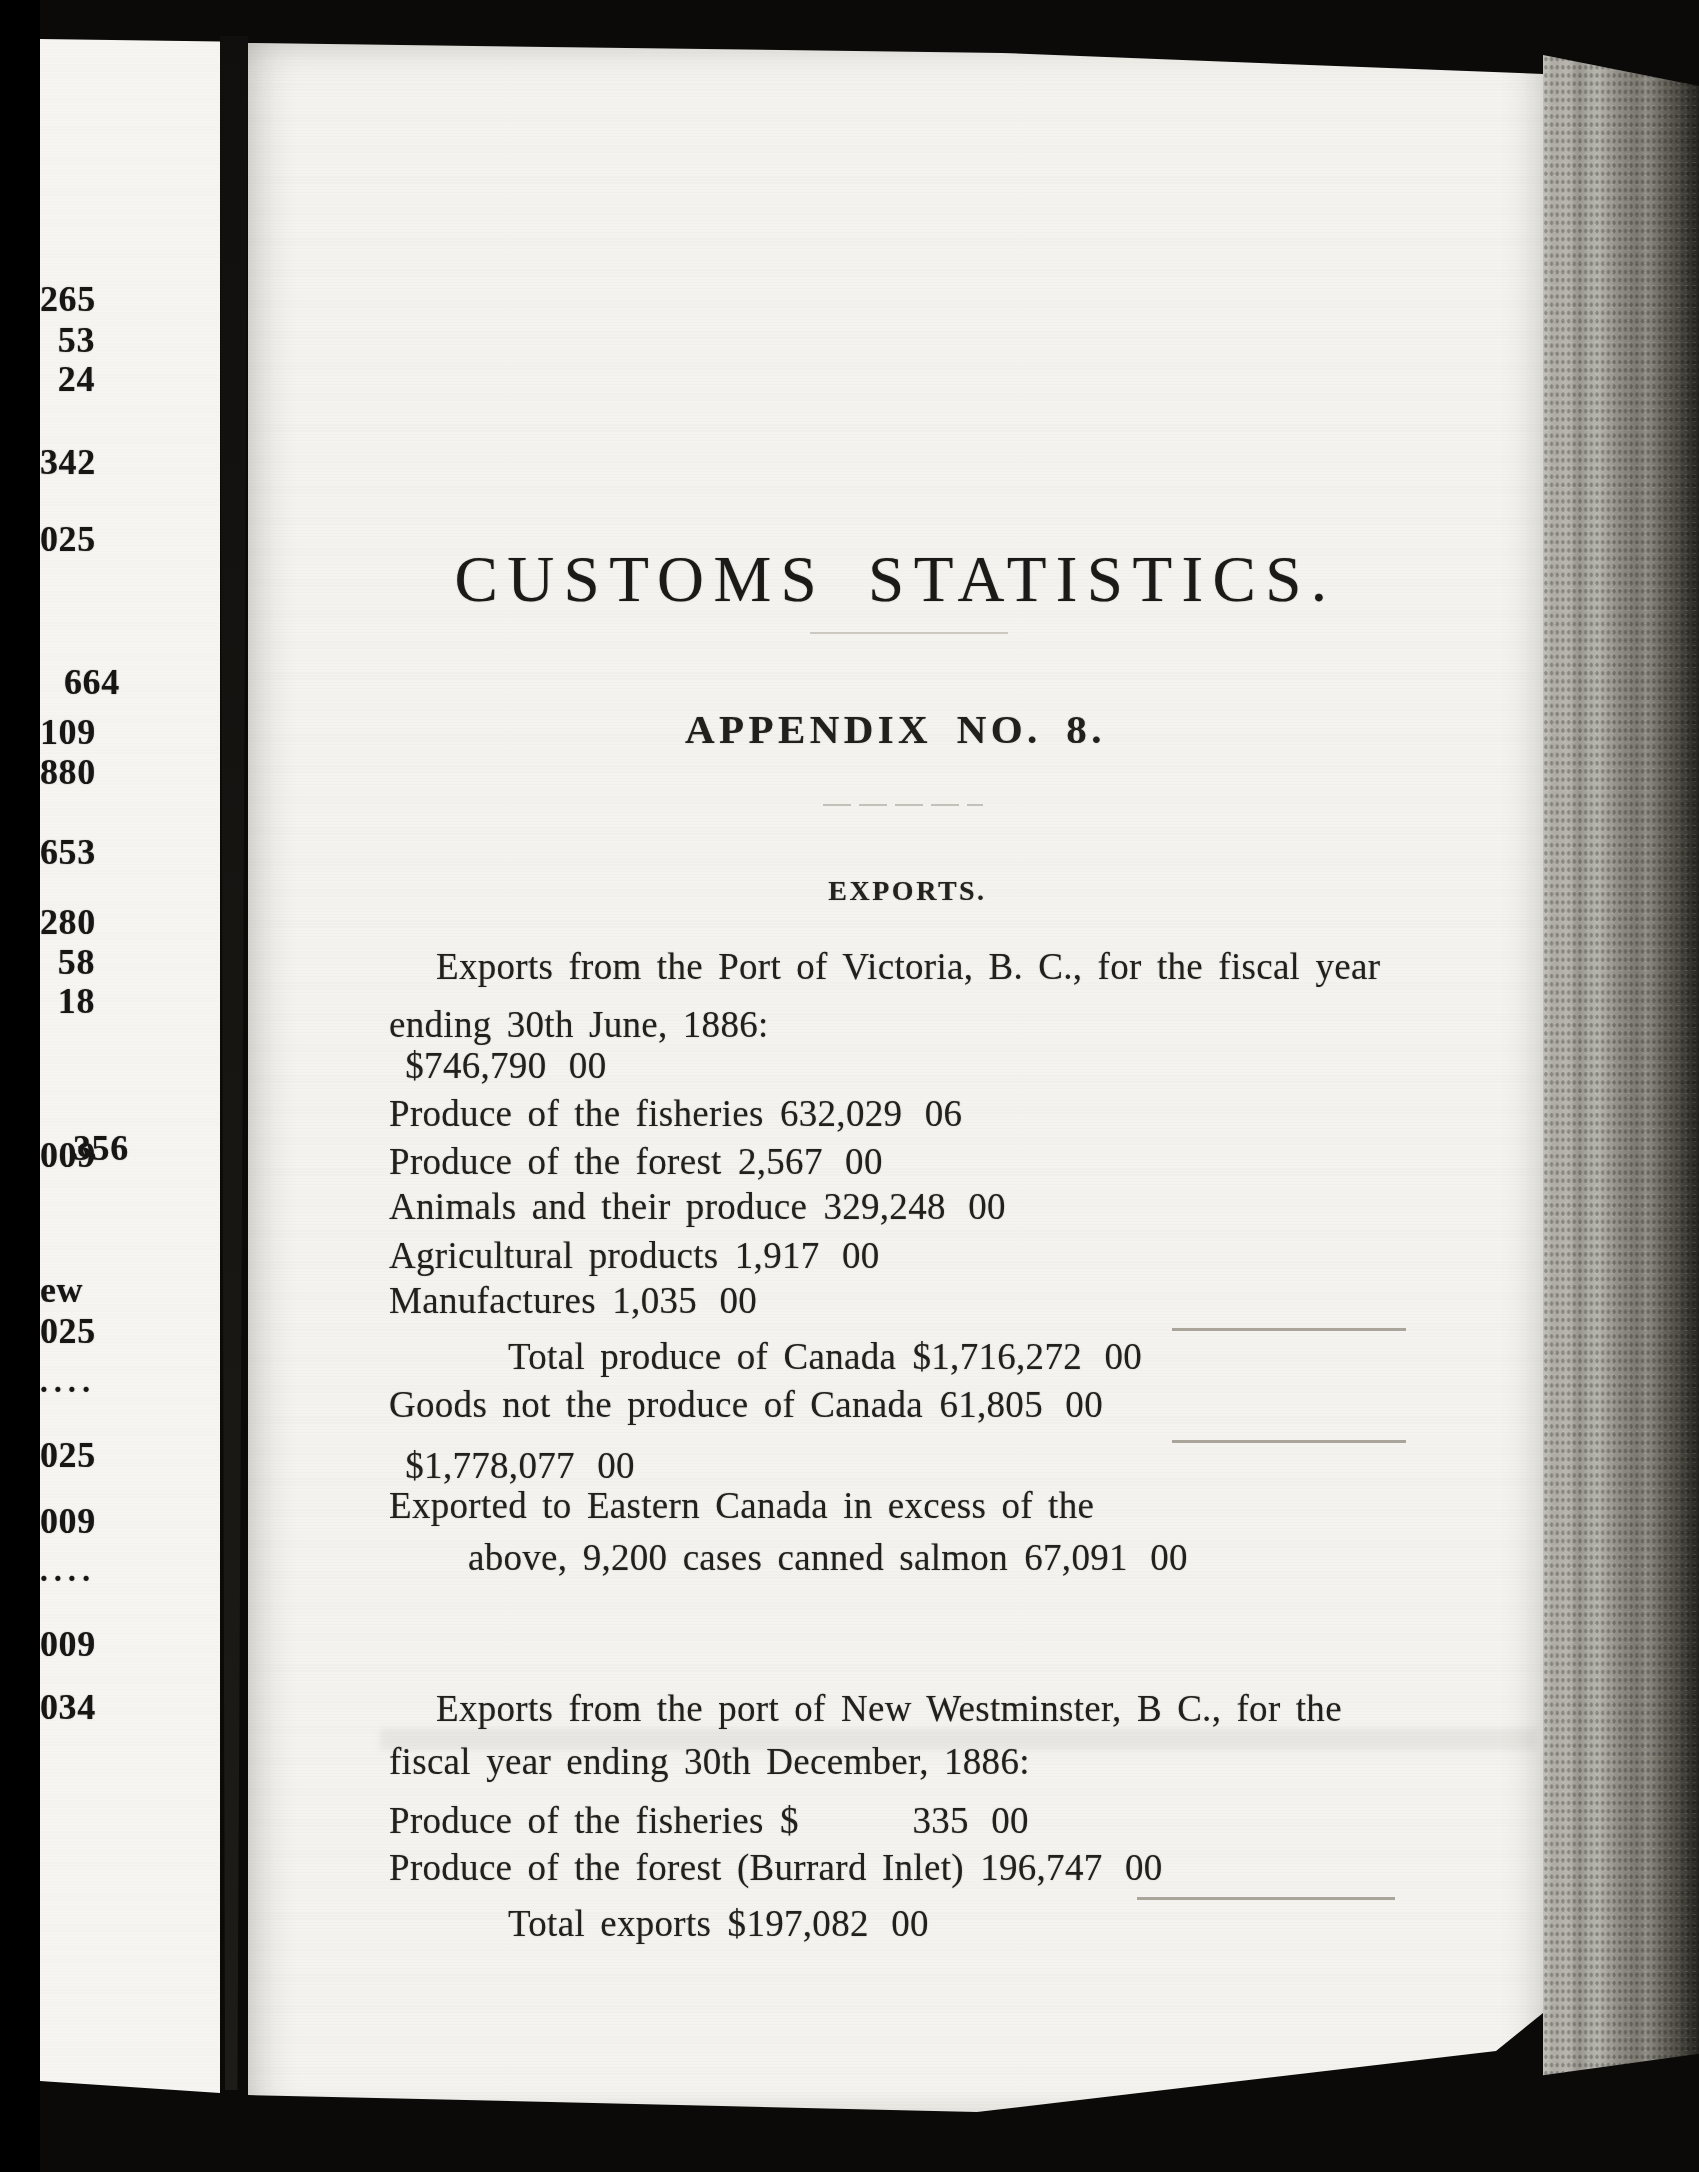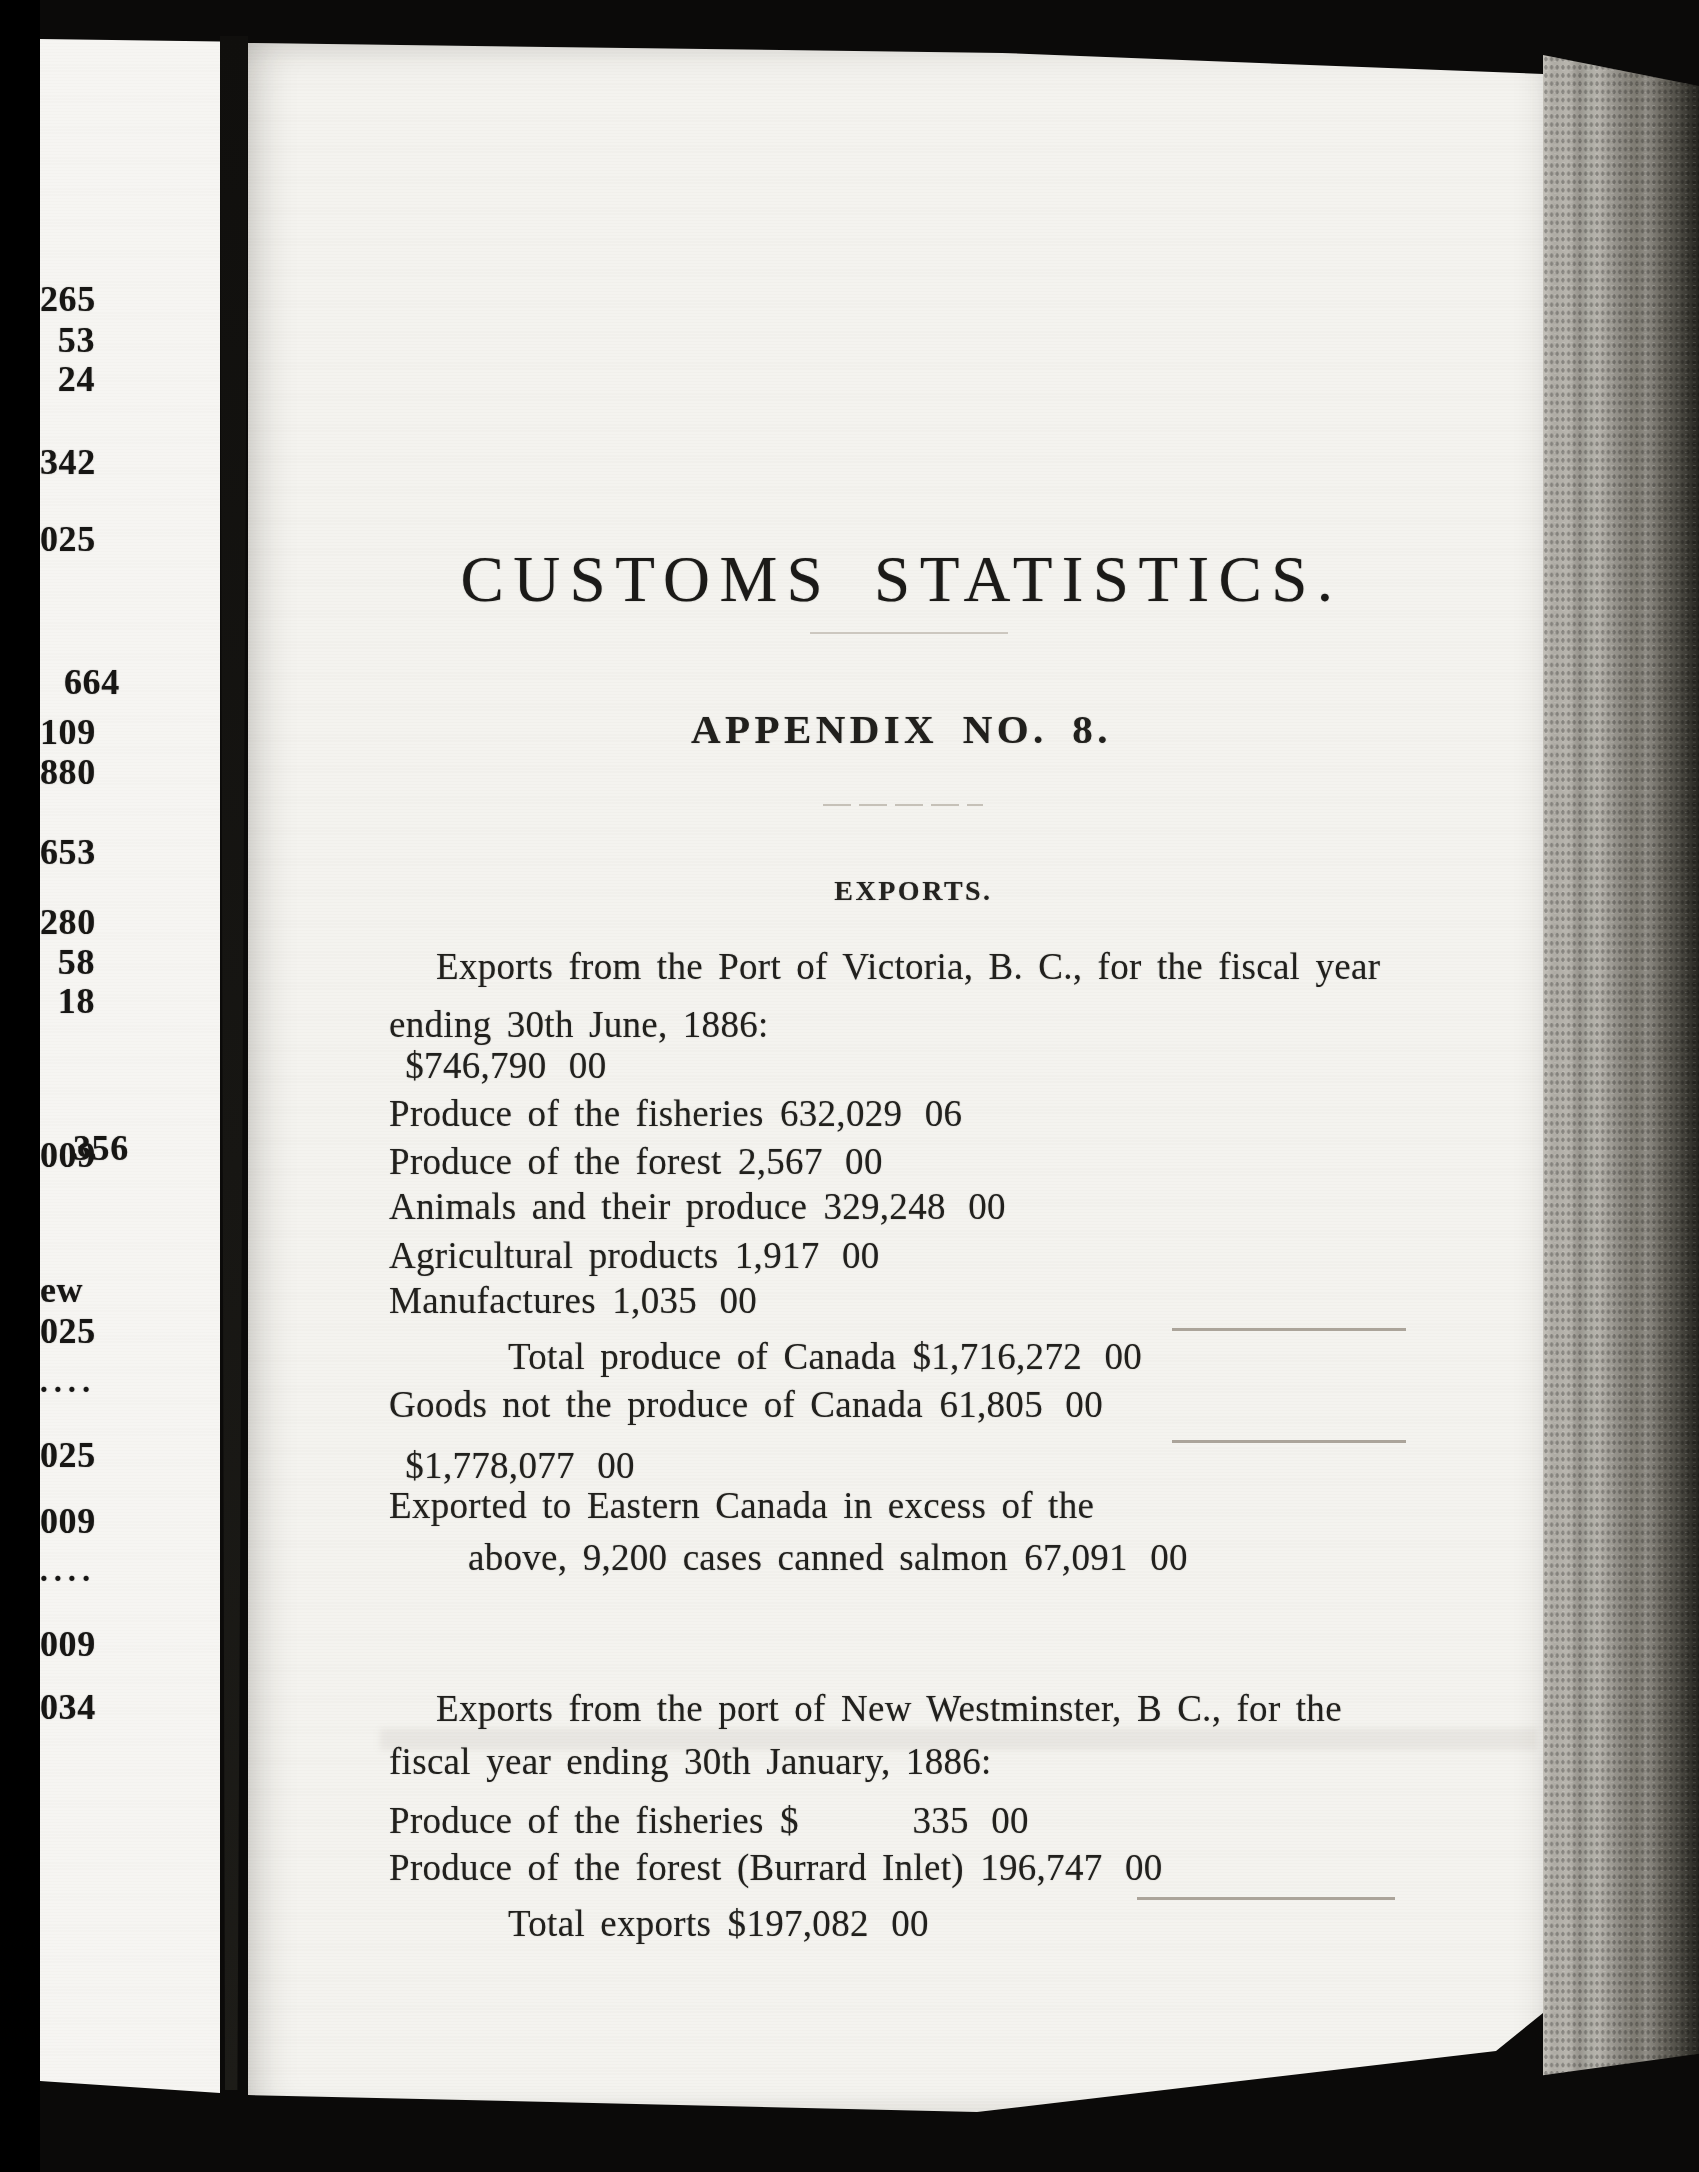--- a/index.html
+++ b/index.html
@@ -37,21 +37,20 @@
     clip-path:polygon(0 0,100% 0,62% 100%,18% 100%);
   }
   
   .main-page{
     position:absolute;left:208px;top:38px;width:1295px;height:2074px;
     background:#f4f3ef;
     background-image:
       repeating-linear-gradient(0deg, rgba(120,110,95,0.022) 0 1.3px, transparent 1.3px 3.1px);
     clip-path:polygon(0 5px,754px 15px,1295px 36px,1295px 1975px,1248px 2013px,729px 2074px,0 2057px);
     box-shadow:inset 22.6px 0 44px -17.6px rgba(40,35,28,.22), inset -21.4px 0 38px -16.3px rgba(40,35,28,.16), inset 0 25px 50px -25px rgba(40,35,28,.18);
-    padding-left:12px;
   }
   .main-page *{text-shadow:0 0 1.3px rgba(30,28,24,.38);}
   .page-title{
     position:absolute;top:497px;left:0;width:100%;
     text-align:center;
     font-size:65px;line-height:88px;
     letter-spacing:9.4px;word-spacing:16.3px;
     color:#1b1a18;
     white-space:nowrap;
   }
@@ -241,21 +240,21 @@
       <span class="lbl">above, 9,200 cases canned salmon</span>
       <span class="leader"></span>
       <span class="amt">67,091</span>
       <span class="cents">00</span>
     </div>
 
     <div class="smear"></div>
 
     <div class="para para-nw">
       <span class="indent">Exports from the port of  New Westminster, B C., for the</span><br>
-      <span>fiscal year ending 30th January, 1886:</span>
+      <span>fiscal year ending 30th December, 1886:</span>
     </div>
 
     <div class="row" style="top:1759px">
       <span class="lbl">Produce of the fisheries</span>
       <span class="leader"></span>
       <span class="cur">$</span>
       <span class="amt wide">335</span>
       <span class="cents">00</span>
     </div>
     <div class="row" style="top:1806px">

